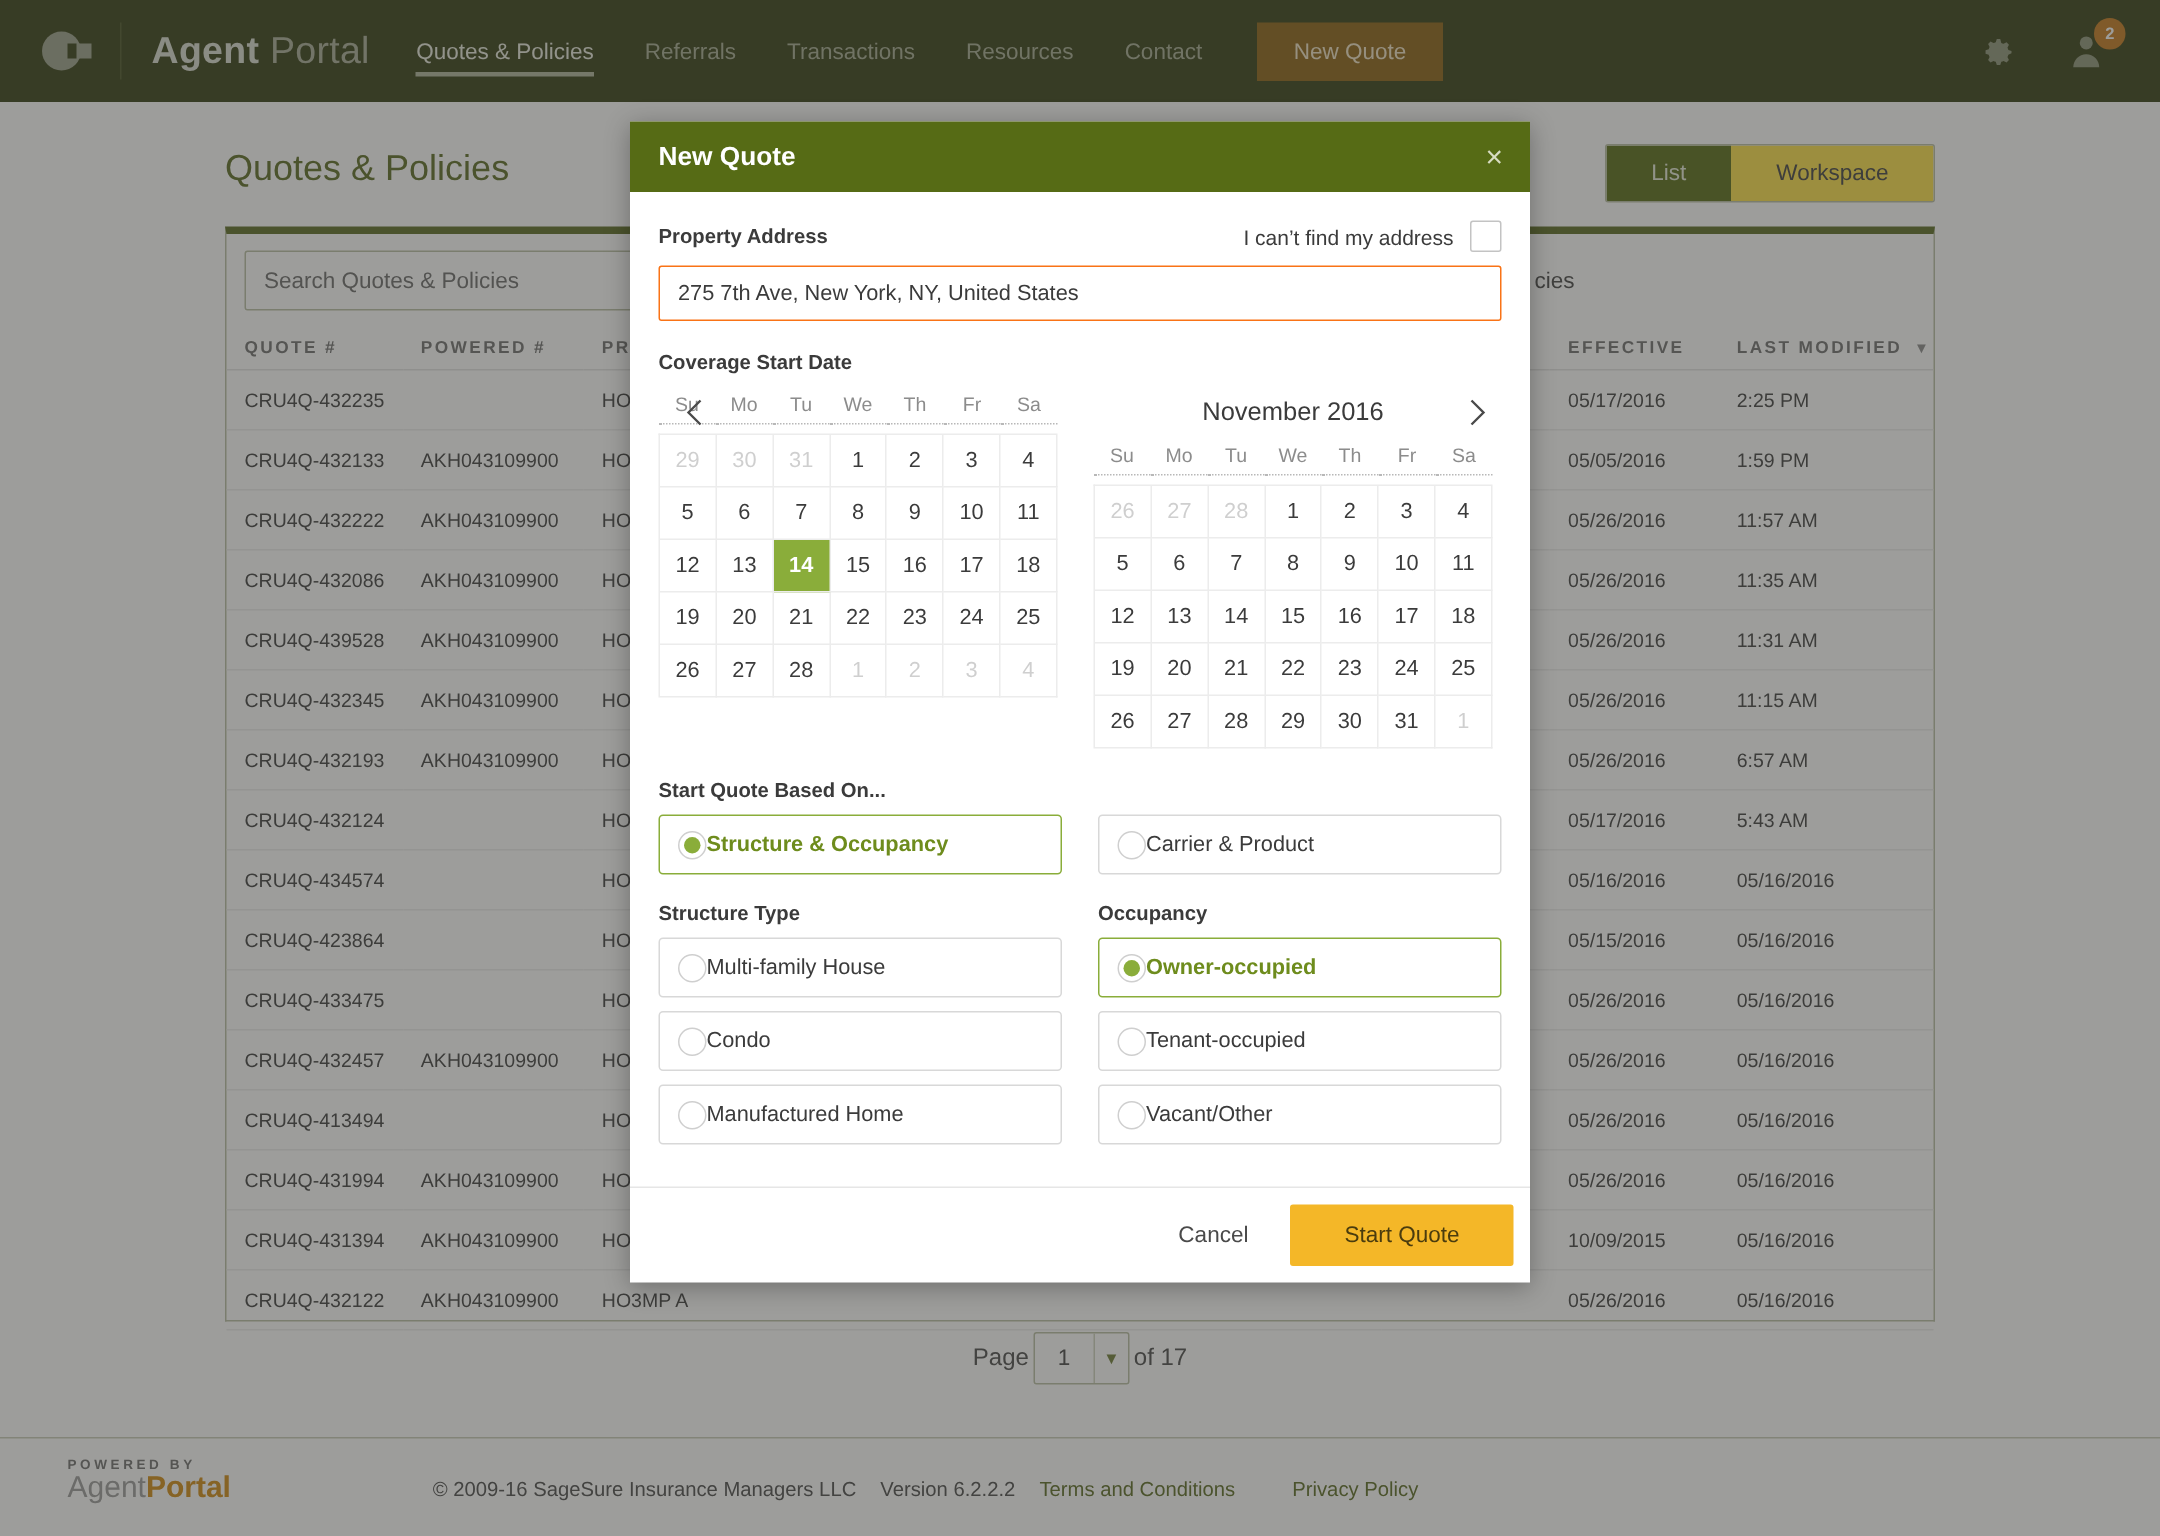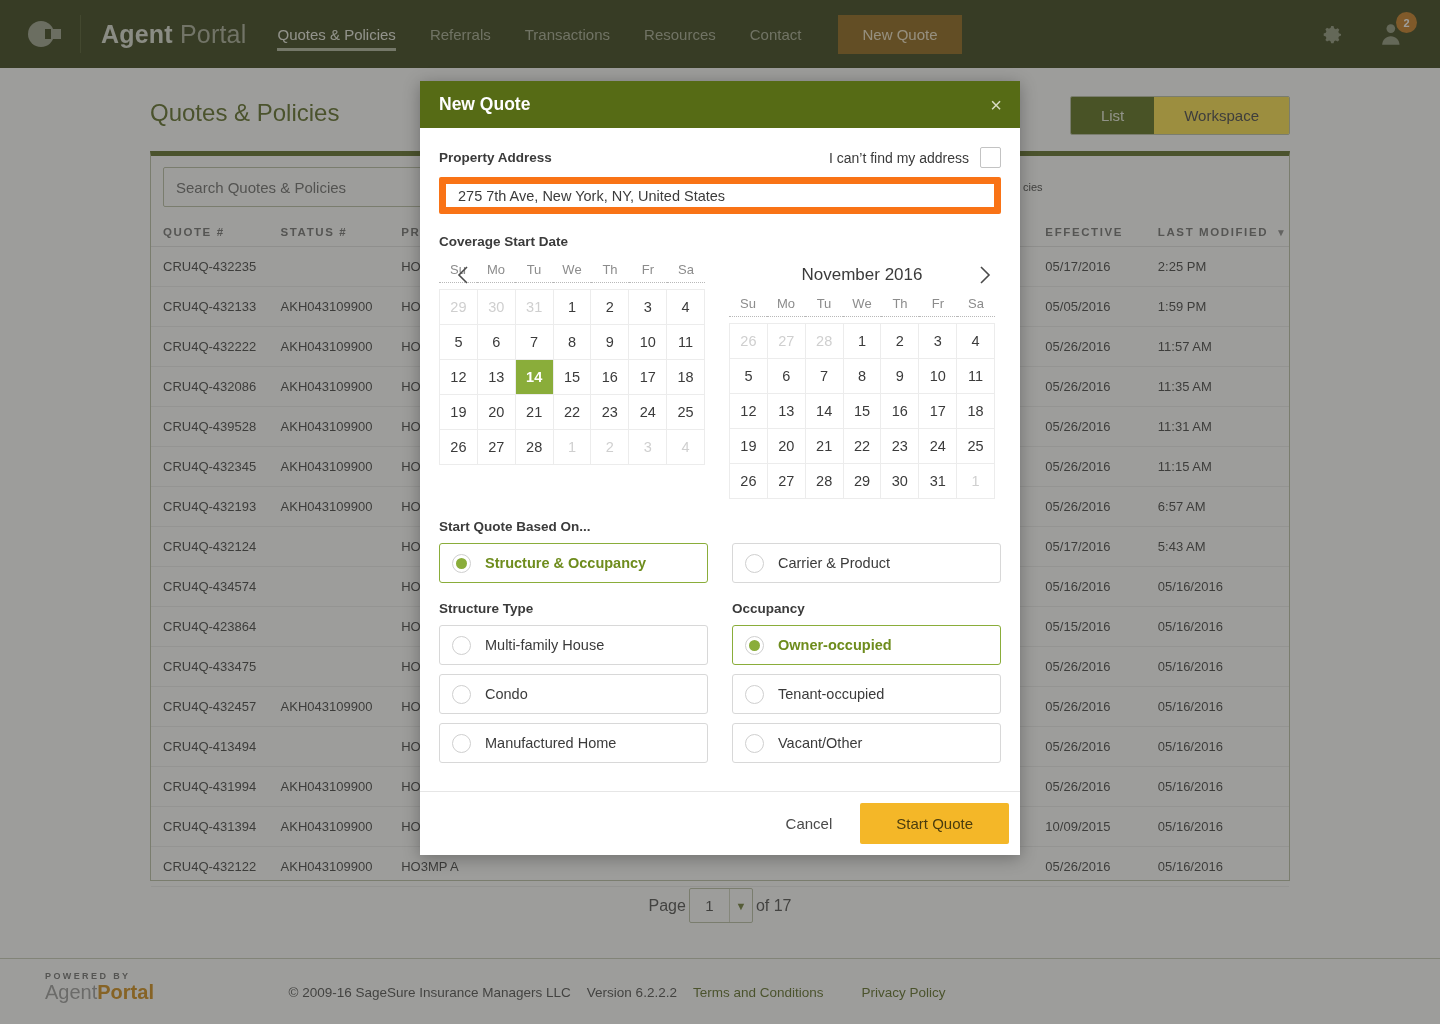--- a/index.html
+++ b/index.html
@@ -85,21 +85,21 @@
     position: absolute; left: 150px; top: 83px; width: 1140px; height: 730px;
     border: 1px solid #b9bfa4; border-top: 5px solid #5a6a22; background: #fff;
   }
   .search-row { height: 62px; display: flex; align-items: center; padding: 0 12px; }
   .search-input {
     width: 474px; height: 40px; border: 1px solid #b9bfa4; border-radius: 2px;
     padding: 0 12px; font-size: 15px; color: #555; background: #fff;
     font-family: "Liberation Sans", sans-serif;
   }
   .search-input::placeholder { color: #6a6a6a; }
-  .policies-label { margin-left: 386px; font-size: 11px; color: #444; }
+  .policies-label { margin-left: 386px; font-size: 15px; color: #444; }
 
   table.quotes { width: 100%; border-collapse: collapse; table-layout: fixed; }
   table.quotes th {
     text-align: left; font-size: 11.5px; letter-spacing: 1.6px; color: #6f6f6f;
     font-weight: 700; padding: 8px 0 8px 12px; border-bottom: 1px solid #e2e2e2;
     white-space: nowrap;
   }
   table.quotes td {
     font-size: 13px; color: #3e3e3e; padding: 12px 0 12px 12px;
     border-bottom: 1px solid #ececec; white-space: nowrap; overflow: hidden;
@@ -164,21 +164,21 @@
 
   .field-label { font-size: 13.5px; font-weight: 700; color: #3b3b3b; }
   .addr-row { display: flex; align-items: center; }
   .cant-find { margin-left: auto; display: flex; align-items: center; gap: 11px; }
   .cant-find-label { font-size: 14px; color: #3b3b3b; }
   .cant-find-box {
     width: 21px; height: 21px; border: 1px solid #c3c3c3; border-radius: 2px;
     background: #fff; cursor: pointer;
   }
   .addr-input {
-    margin-top: 9px; width: 562px; height: 37px; border: 7px solid #f97316;
+    margin-top: 9px; width: 562px; height: 37px; border: 1px solid #f97316;
     border-radius: 2px; padding: 0 12px; font-size: 14.5px; color: #3b3b3b;
     font-family: "Liberation Sans", sans-serif; background: #fff;
   }
 
   .sec-label { margin-top: 20px; font-size: 13.5px; font-weight: 700; color: #3b3b3b; }
 
   .cal-wrap { margin-top: 9px; display: flex; gap: 24px; position: relative; }
   .cal { width: 266px; }
   .cal-head {
     height: 34px; display: flex; align-items: center; justify-content: center;
@@ -204,21 +204,21 @@
     font-size: 14.5px; color: #3b3b3b; cursor: pointer;
     border-right: 1px solid #ececec; border-bottom: 1px solid #ececec;
   }
   .cal-cell.muted { color: #cfcfcf; cursor: default; }
   .cal-cell.sel { background: #8aad3a; color: #fff; font-weight: 700; }
 
   .opt-row { display: flex; gap: 24px; }
   .opt-col { width: 274px; }
   .opt {
     height: 40px; border: 1px solid #d8d8d8; border-radius: 3px; margin-top: 9px;
-    display: flex; align-items: center; padding-left: 12px; gap: 14px; cursor: pointer;
+    display: flex; align-items: center; padding-left: 12px; gap: 0; cursor: pointer;
     background: #fff; font-size: 14.5px; color: #3b3b3b;
   }
   .opt.sel { border-color: #8aad3a; color: #6e8c1d; font-weight: 700; }
   .radio {
     width: 19px; height: 19px; border-radius: 50%; border: 1px solid #cfcfcf;
     display: flex; align-items: center; justify-content: center; flex: none; background:#fff;
   }
   .radio .dot { width: 11px; height: 11px; border-radius: 50%; background: transparent; }
   .opt.sel .radio .dot { background: #8aad3a; }
 
@@ -297,21 +297,21 @@
               <col class="col-policy">
               <col class="col-product">
             <col class="col-insured">
               <col class="col-status">
               <col class="col-eff">
               <col class="col-mod">
           </colgroup>
           <thead>
             <tr>
               <th>QUOTE #</th>
-              <th>STATUS #</th>
+              <th>POWERED #</th>
               <th>PRODUCT</th>
               <th>INSURED</th>
               <th>STATUS</th>
               <th>EFFECTIVE</th>
               <th><span>LAST MODIFIED</span><span class="sort-caret">▼</span></th>
             </tr>
           </thead>
           <tbody id="rows">
               <tr>
                 <td>CRU4Q-432235</td>

